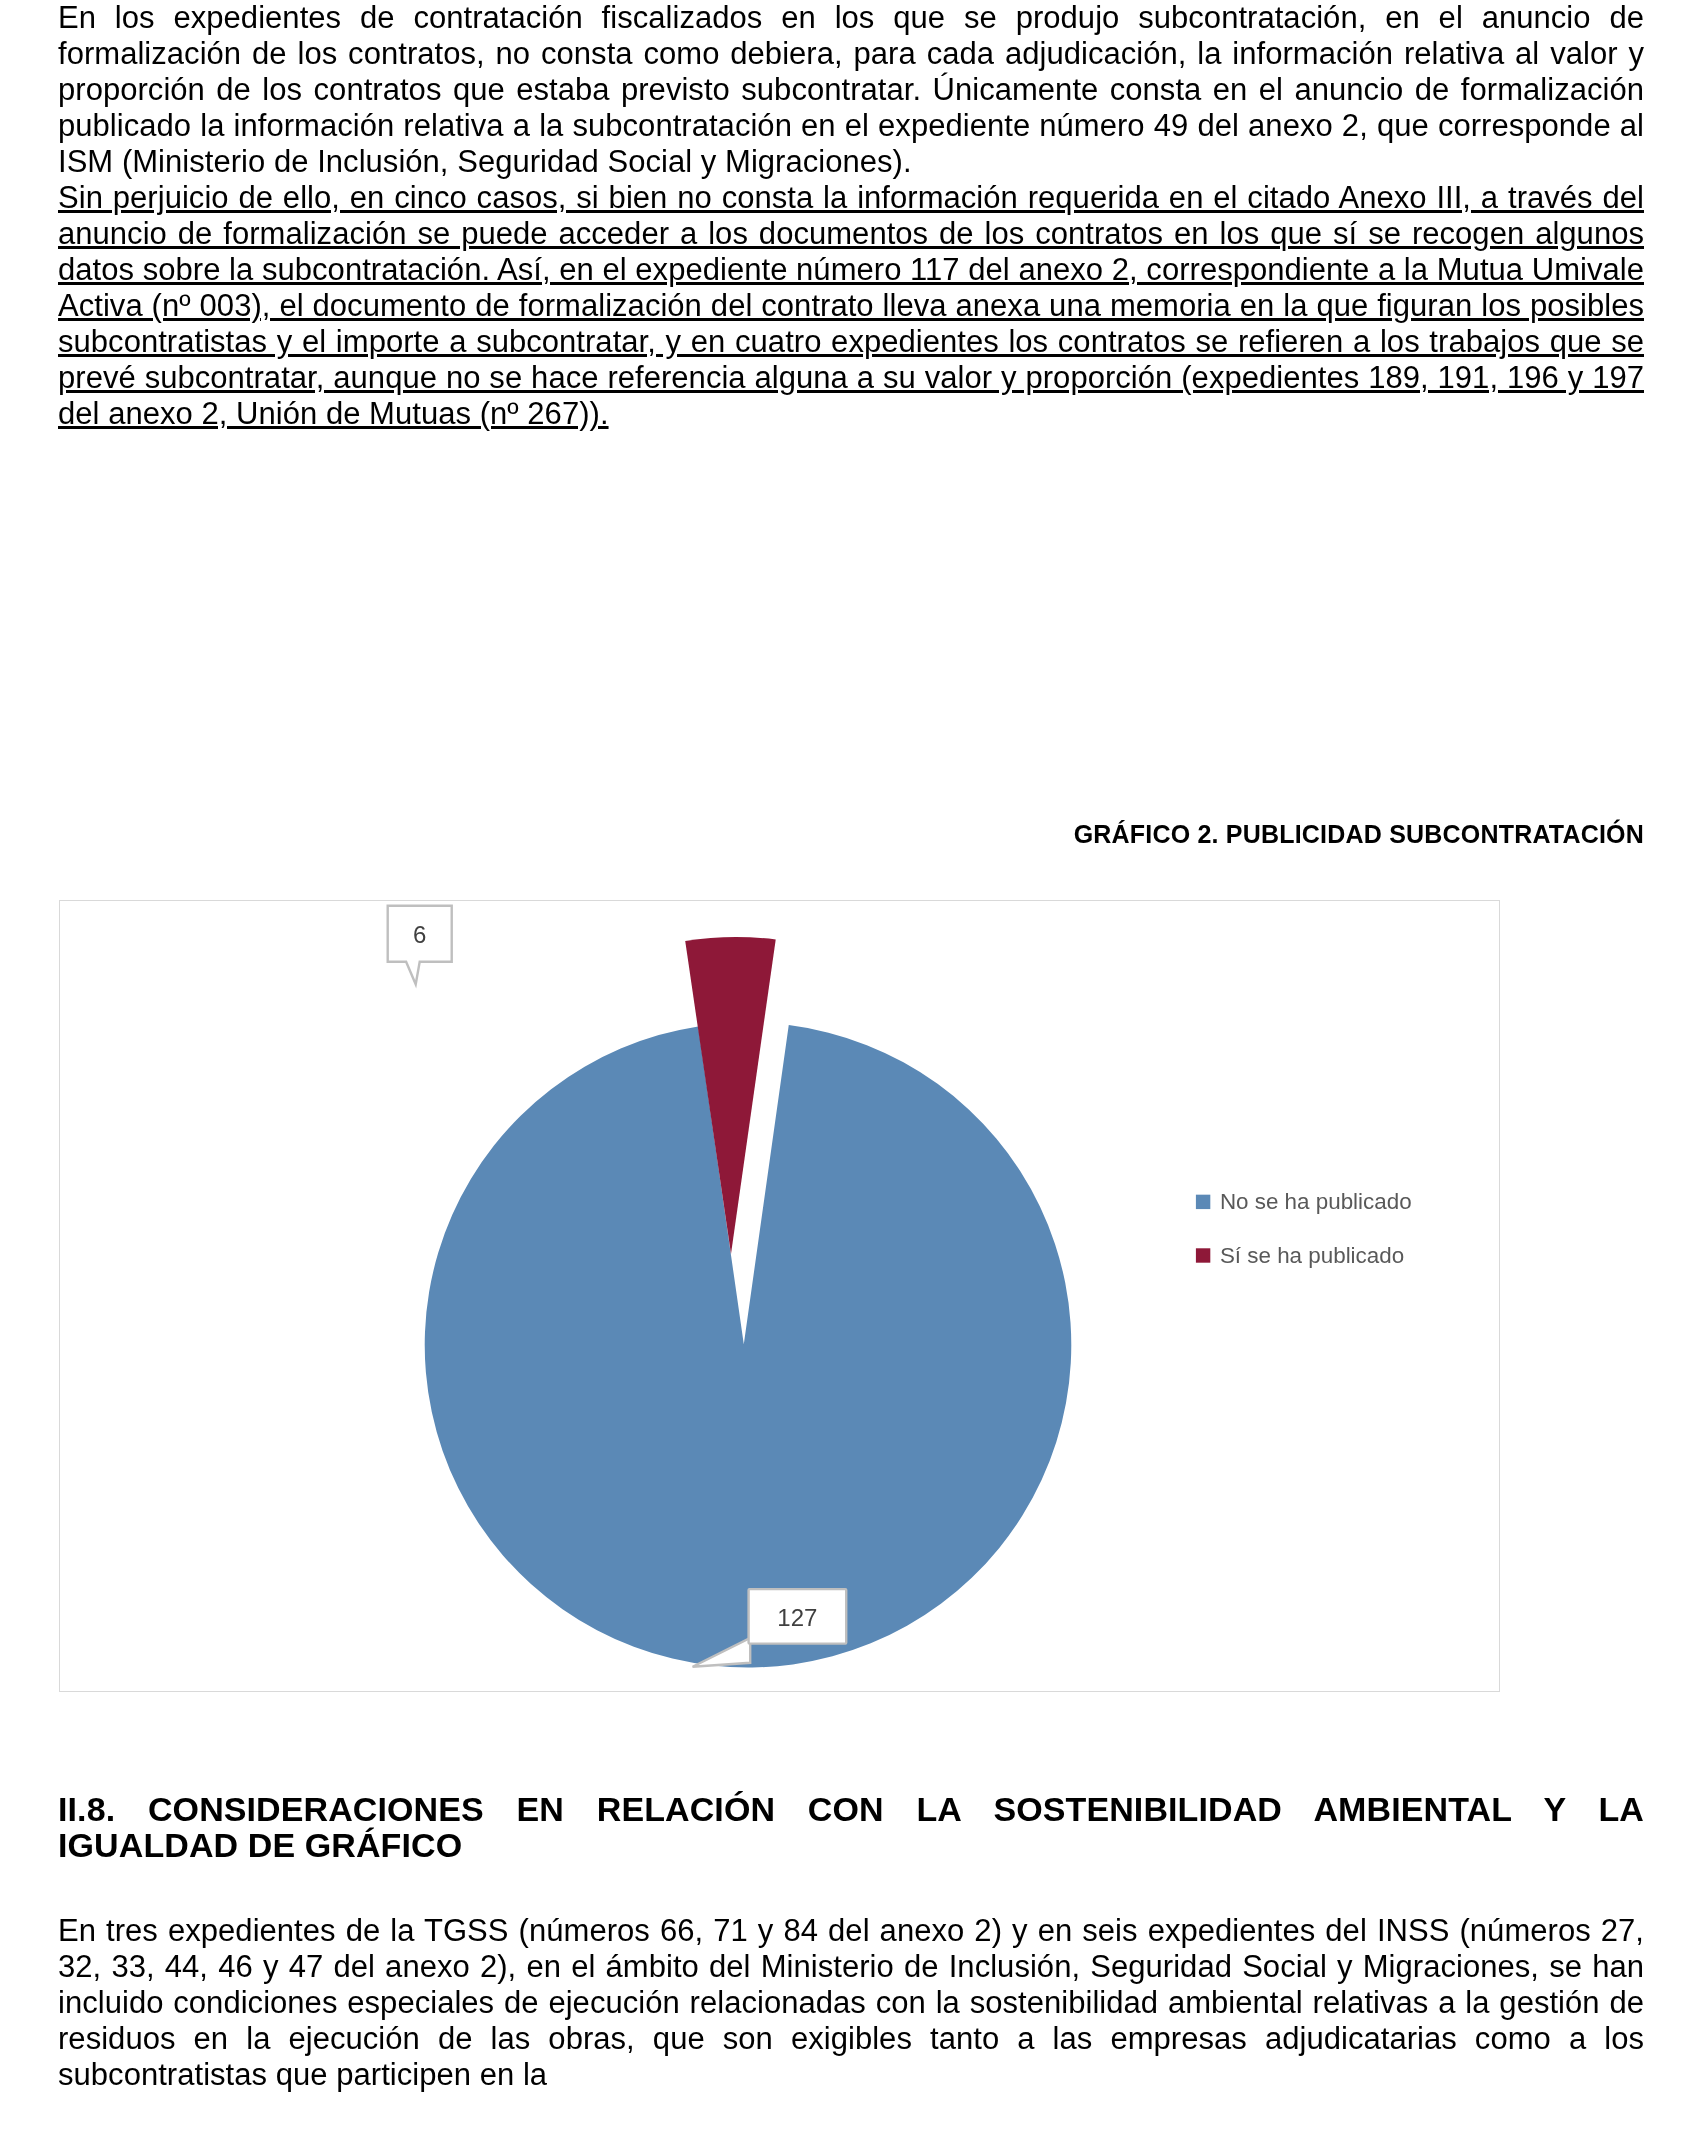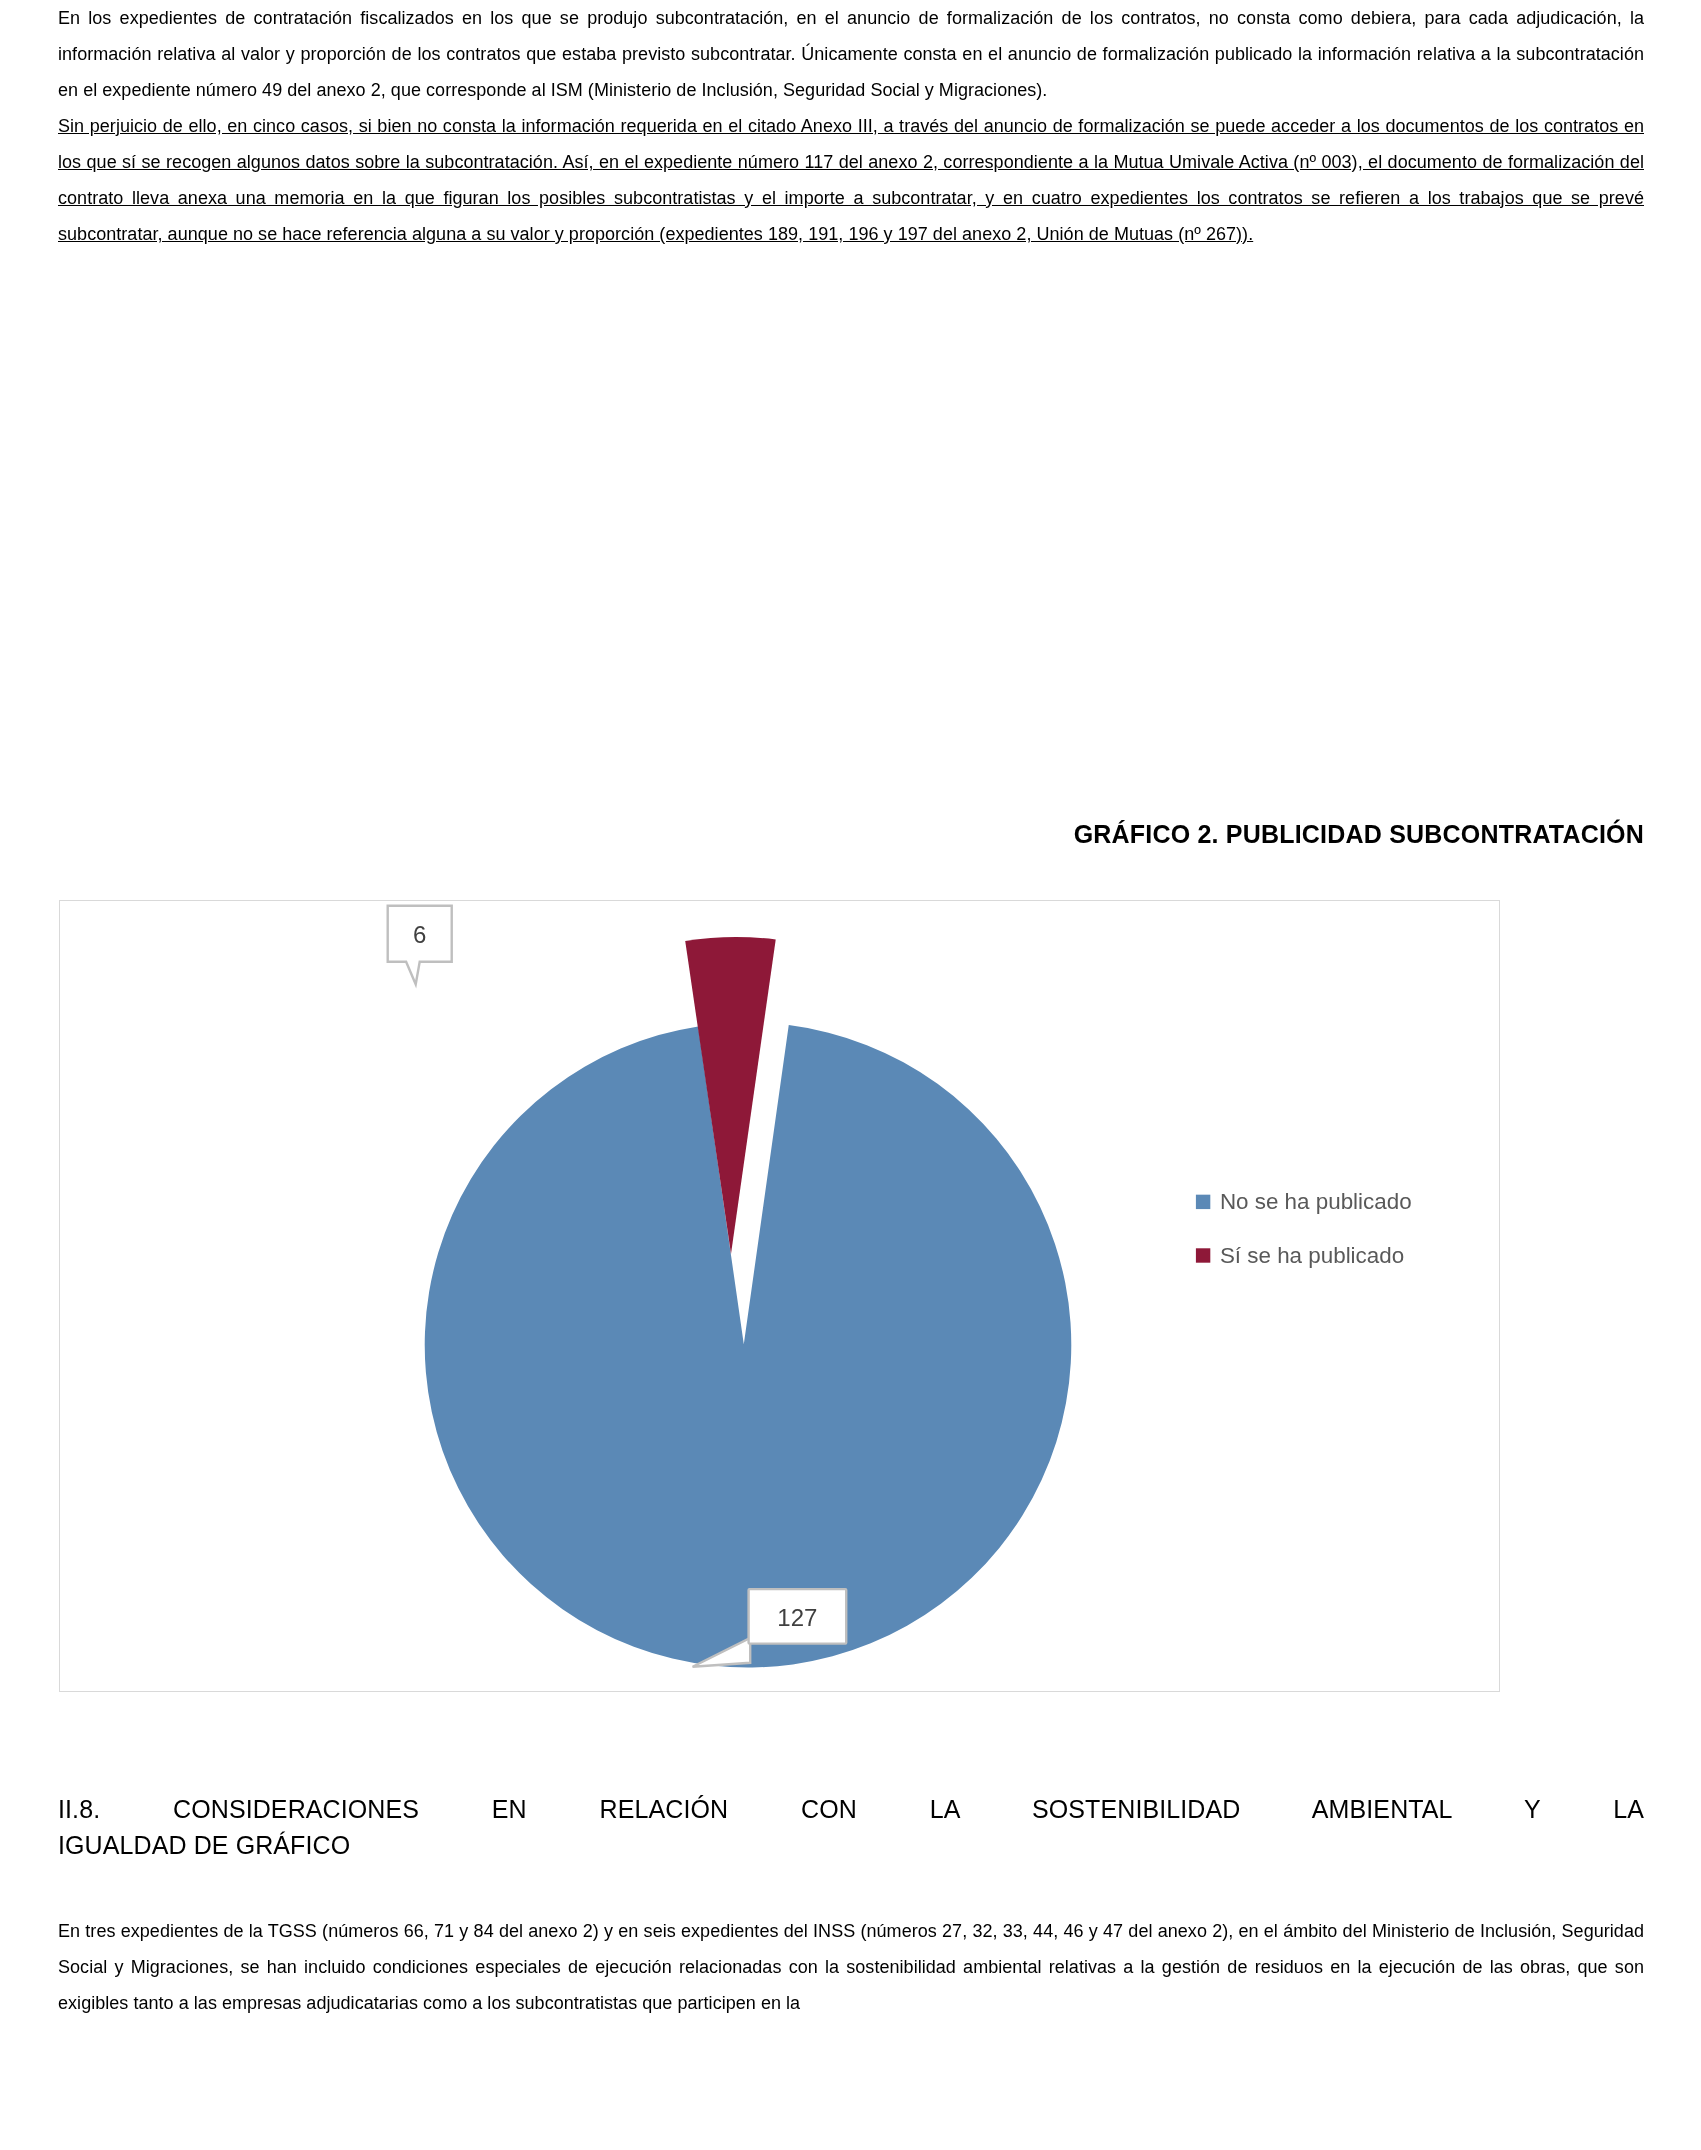--- a/index.html
+++ b/index.html
@@ -19,21 +19,21 @@
     overflow: hidden;
   }
   .doc-body {
     position: absolute;
     left: 58px;
     top: 0;
     width: 1586px;
   }
   p.para {
     margin: 0;
-    font-size: 18px;
+    font-size: 31px;
     line-height: 36px;
     text-align: justify;
     text-justify: inter-word;
     color: #000000;
     font-weight: 400;
     letter-spacing: 0.04px;
   }
   .para-1 { margin-top: 21px; }
   .para-2 { margin-top: 32px; text-decoration: underline; }
   .para-3 { margin-top: 32px; }
@@ -65,23 +65,23 @@
     display: block;
   }
   .section-heading-wrap {
     position: absolute;
     left: 58px;
     top: 1791px;
     width: 1586px;
   }
   h3.section-heading {
     margin: 0;
-    font-size: 25px;
+    font-size: 34px;
     line-height: 36px;
-    font-weight: 400;
+    font-weight: 700;
     text-align: justify;
     text-justify: inter-word;
     letter-spacing: 0.1px;
   }
   h3.section-heading .line-1 {
     display: block;
     text-align: justify;
     text-align-last: justify;
   }
   .last-para-wrap {

